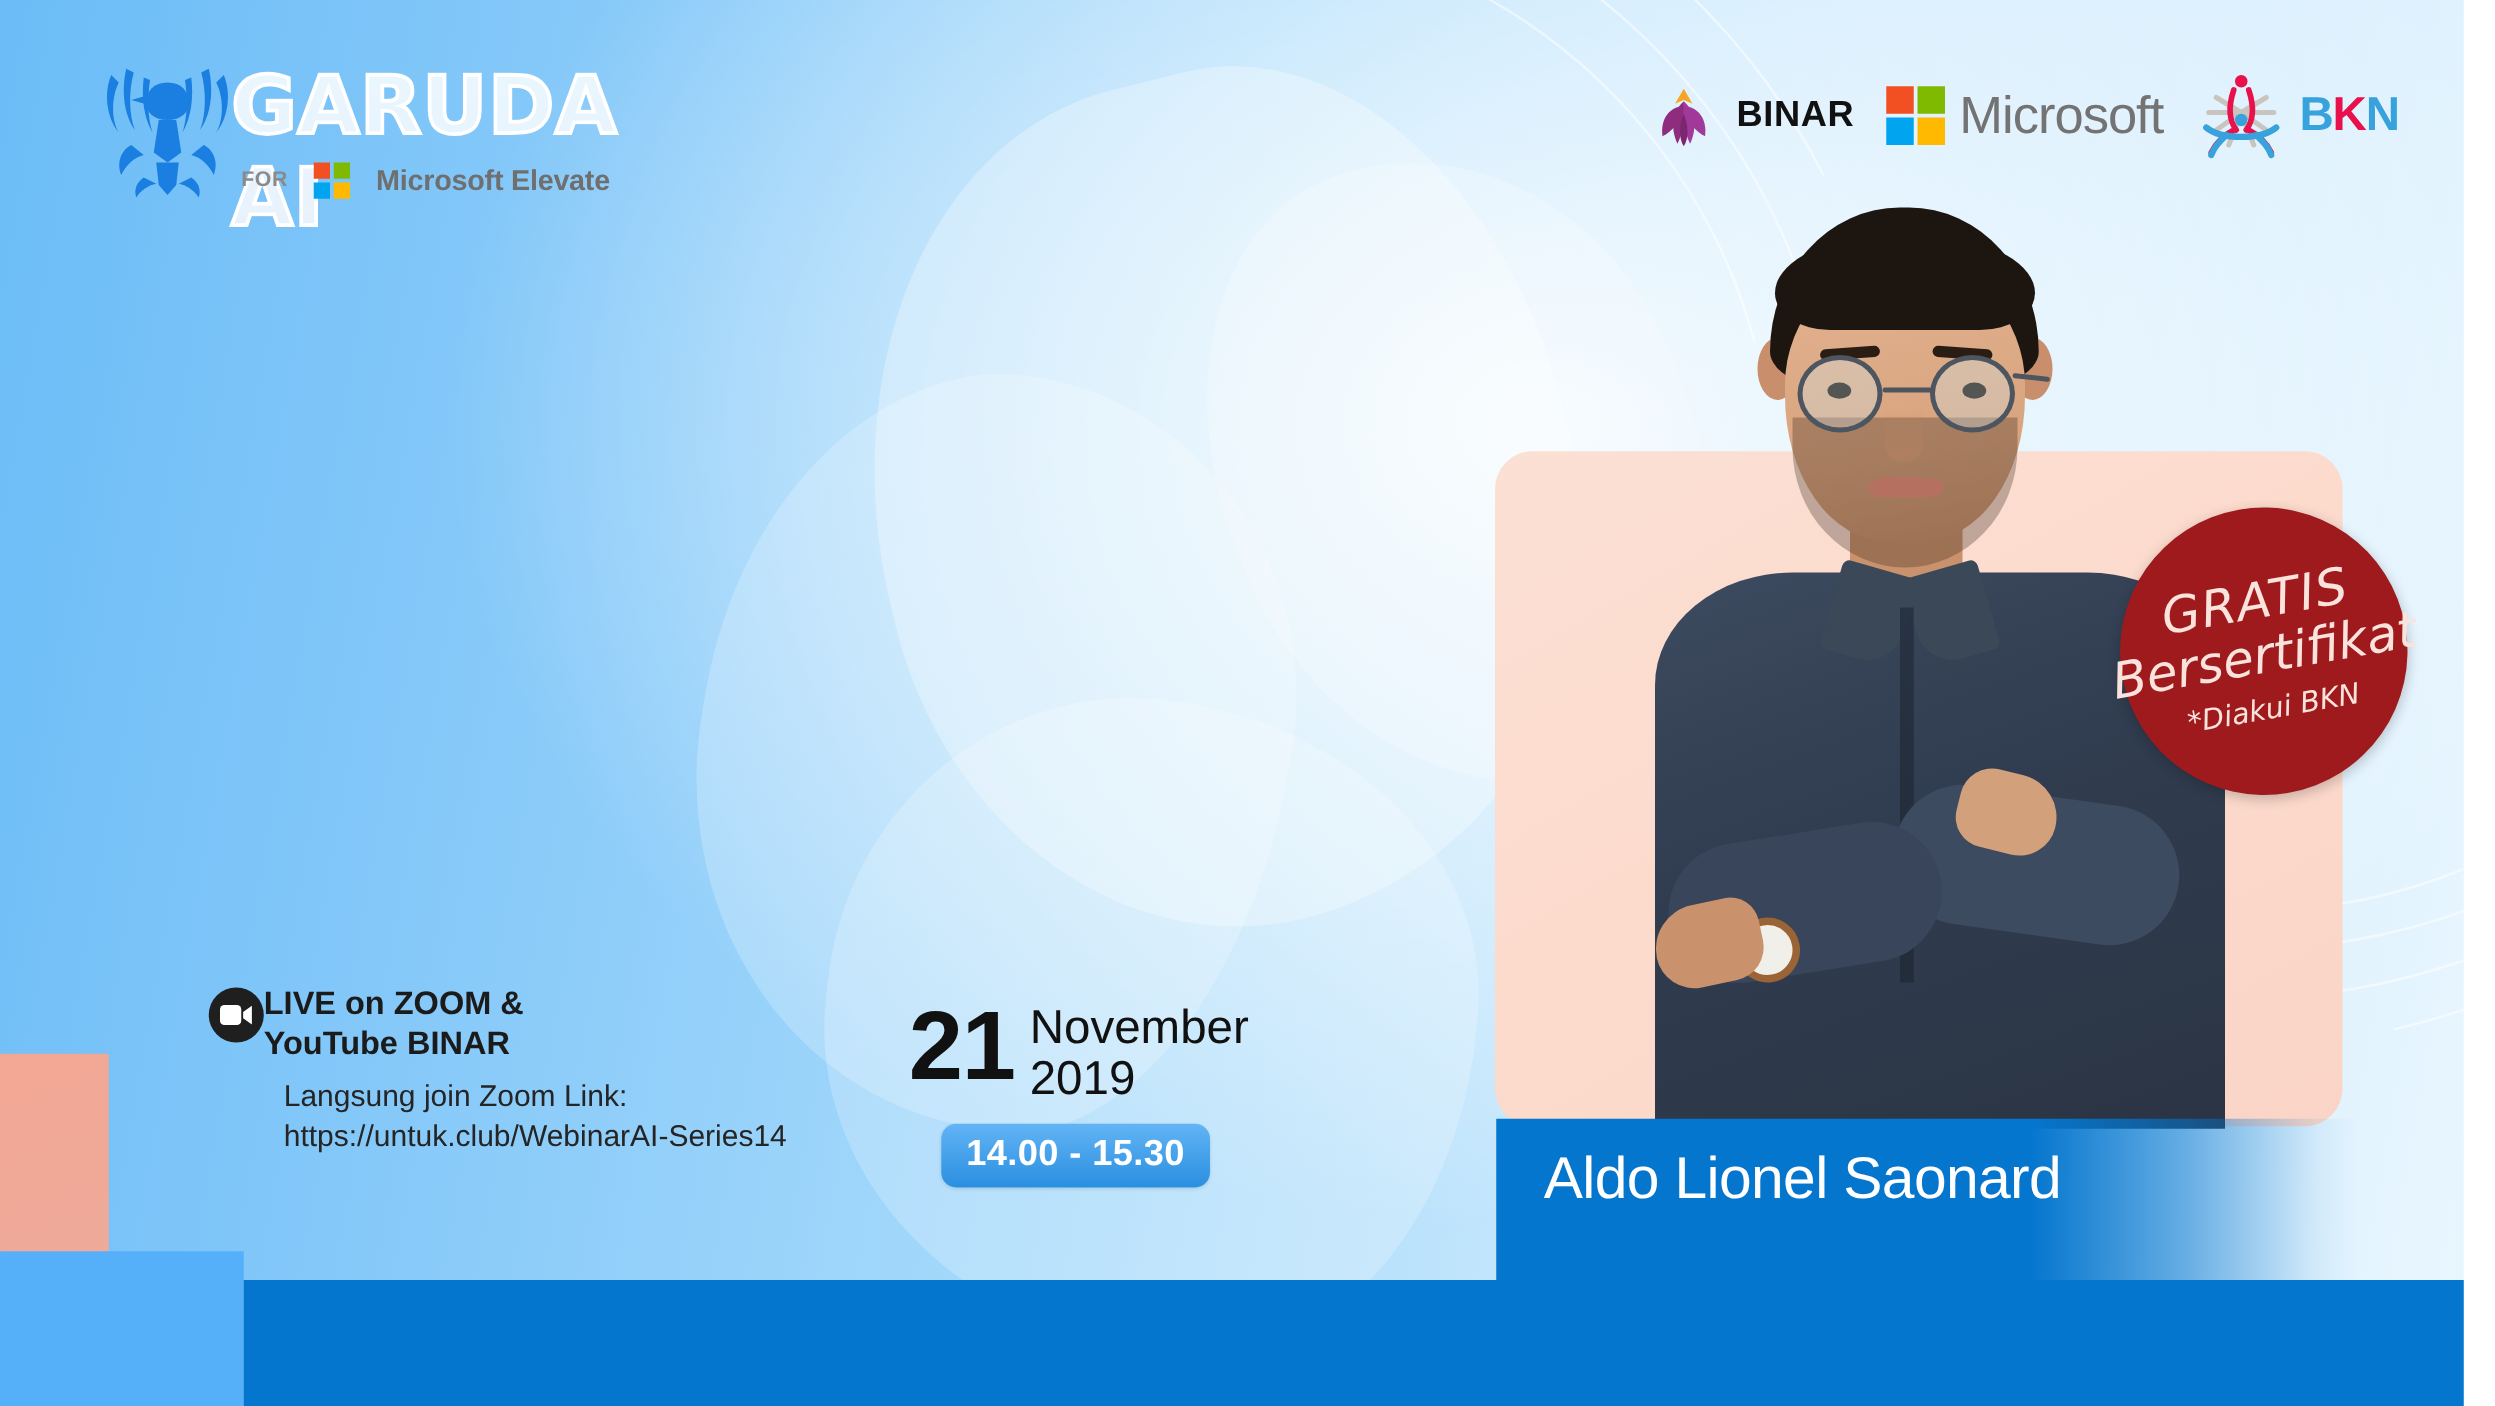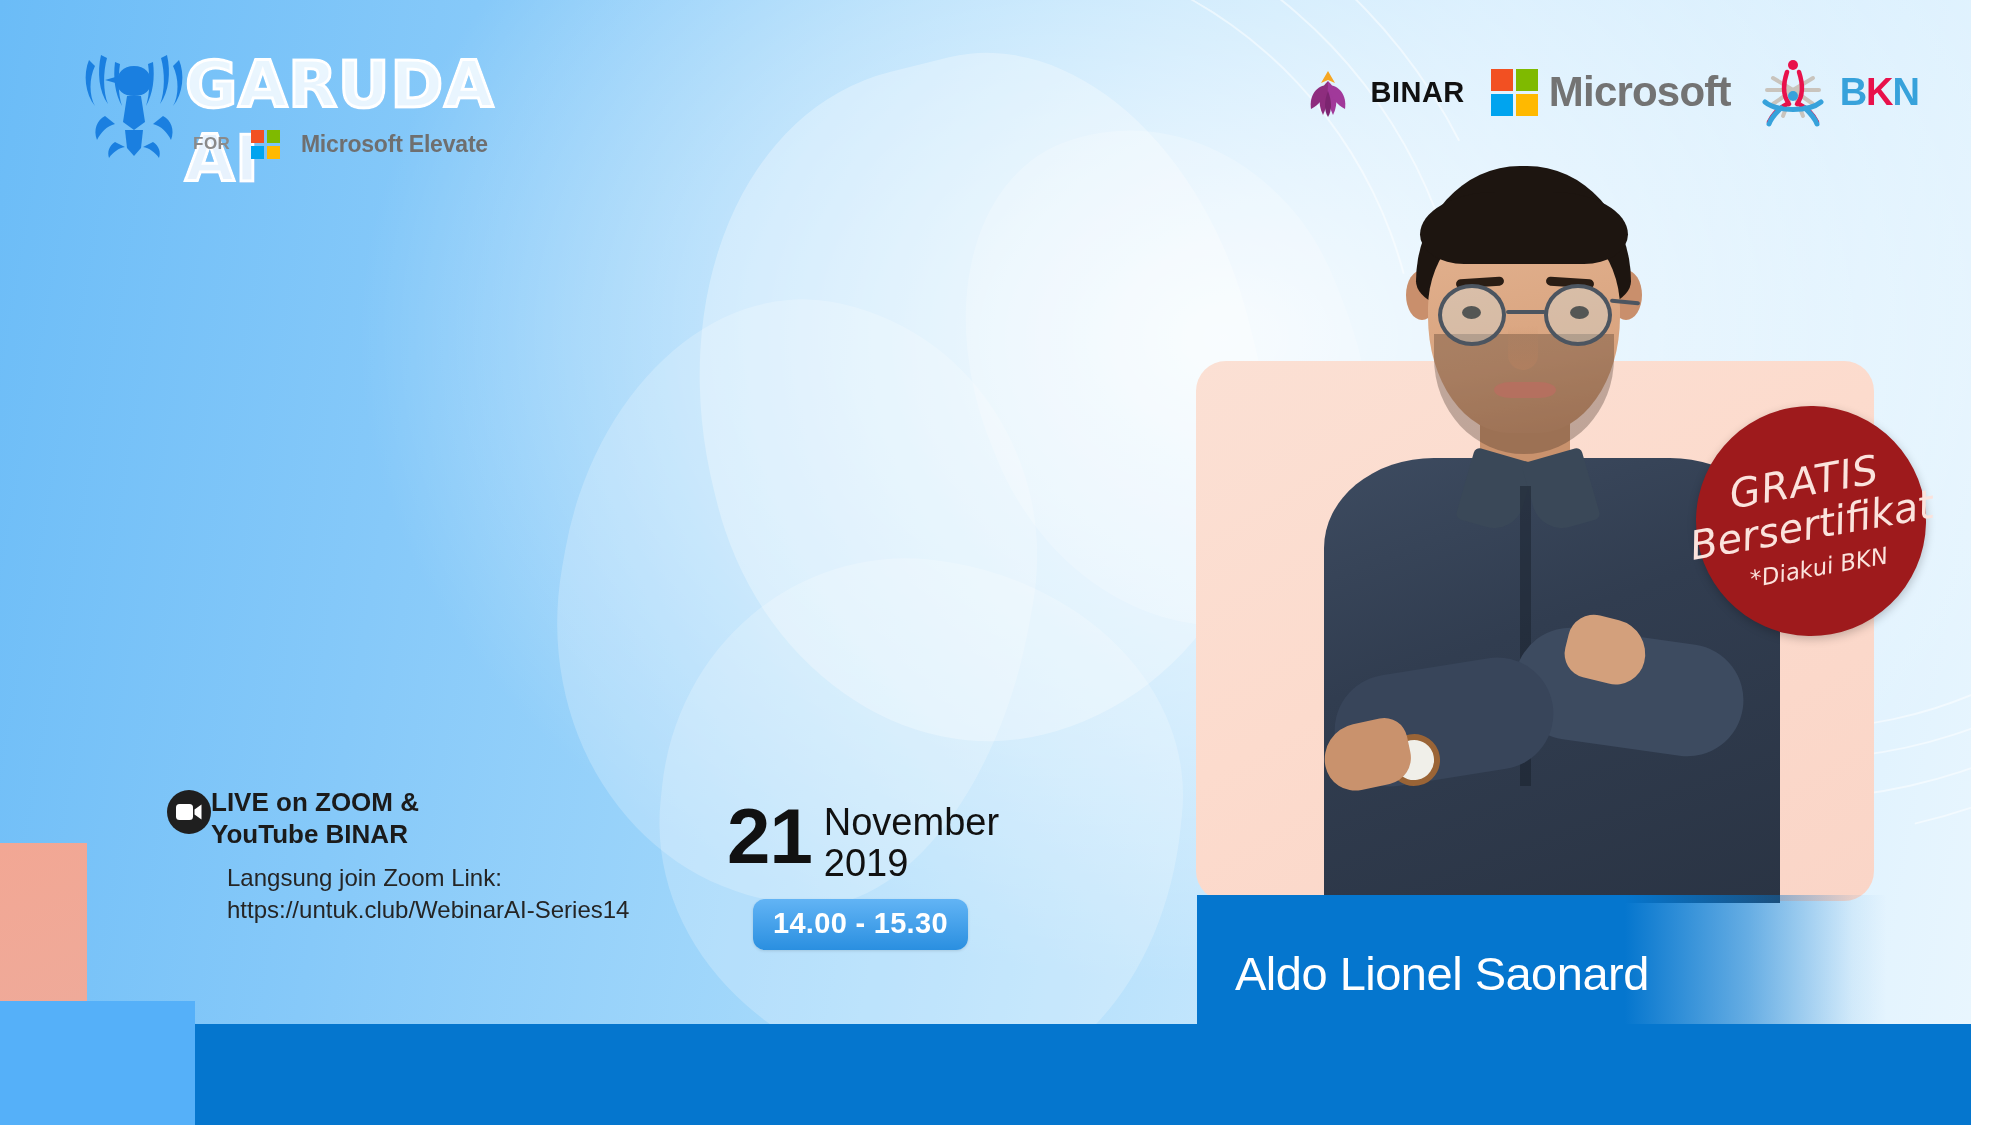--- a/index.html
+++ b/index.html
@@ -61,21 +61,21 @@
   .ms-squares { display:grid; grid-template-columns:13px 13px; grid-template-rows:13px 13px; gap:2.5px; }
   .ms-sq { width:13px; height:13px; }
   .ms-r{background:#f25022;} .ms-g{background:#7fba00;}
   .ms-b{background:#00a4ef;} .ms-y{background:#ffb900;}
   .ms-elevate { font-size:23px; font-weight:600; color:#6f6f6f; letter-spacing:-0.2px; }
 
   
   .partners { position:absolute; right:52px; top:56px; display:flex; align-items:center; gap:26px; }
   .partner { display:flex; align-items:center; gap:11px; }
   .binar-txt { font-size:29px; font-weight:bold; color:#111; letter-spacing:0.5px; }
-  .microsoft-txt { font-size:42px; font-weight:700; color:#737373; letter-spacing:-0.8px; }
+  .microsoft-txt { font-size:42px; font-weight:400; color:#737373; letter-spacing:-0.8px; }
   .ms-logo-big { display:grid; grid-template-columns:22px 22px; grid-template-rows:22px 22px; gap:3px; }
   .ms-logo-big div { width:22px; height:22px; }
   .bkn-txt { font-size:38px; font-weight:bold; letter-spacing:-1px; }
   .bkn-b{color:#37a2db;} .bkn-k{color:#e8114b;} .bkn-n{color:#37a2db;}
 
   
   .headline {
     position:absolute; left:218px; top:297px; width:930px;
     font-size:57px; line-height:1.17; font-weight:bold;
     color:#1d3a63; letter-spacing:-0.4px;
@@ -167,21 +167,21 @@
   .gratis-1 { color:#fbe3dd; font-size:40px; font-style:italic; font-weight:500; letter-spacing:1px; line-height:1; }
   .gratis-2 { color:#fbe3dd; font-size:40px; font-style:italic; font-weight:500; line-height:1.1; margin-top:2px; }
   .gratis-3 { color:#fbe3dd; font-size:23px; font-style:italic; margin-top:8px; }
 
   
   .name-banner {
     position:absolute; left:1197px; top:895px; width:690px; height:129px;
     background:linear-gradient(90deg,#0576ce 0%,#0576ce 62%, rgba(5,118,206,0.55) 80%, rgba(5,118,206,0.08) 95%, rgba(5,118,206,0) 100%);
     padding:22px 0 0 38px;
   }
-  .speaker-name { color:#fff; font-size:47px; font-weight:400; letter-spacing:-0.5px; line-height:1.05;margin-top:32px; }
+  .speaker-name { color:#fff; font-size:47px; font-weight:400; letter-spacing:-0.5px; line-height:1.05; }
   .speaker-role { color:#fff; font-size:24px; font-weight:400; margin-top:10px; letter-spacing:0.1px; }
 </style>
 </head>
 <body>
 
 <div id="poster">
 
   <div class="wm-wrap">
     <div class="wm-blob" style="left:700px;  top:60px;  width:560px; height:680px; transform:rotate(-14deg);"></div>
     <div class="wm-blob2" style="left:560px;  top:300px; width:470px; height:600px; transform:rotate(10deg);"></div>

